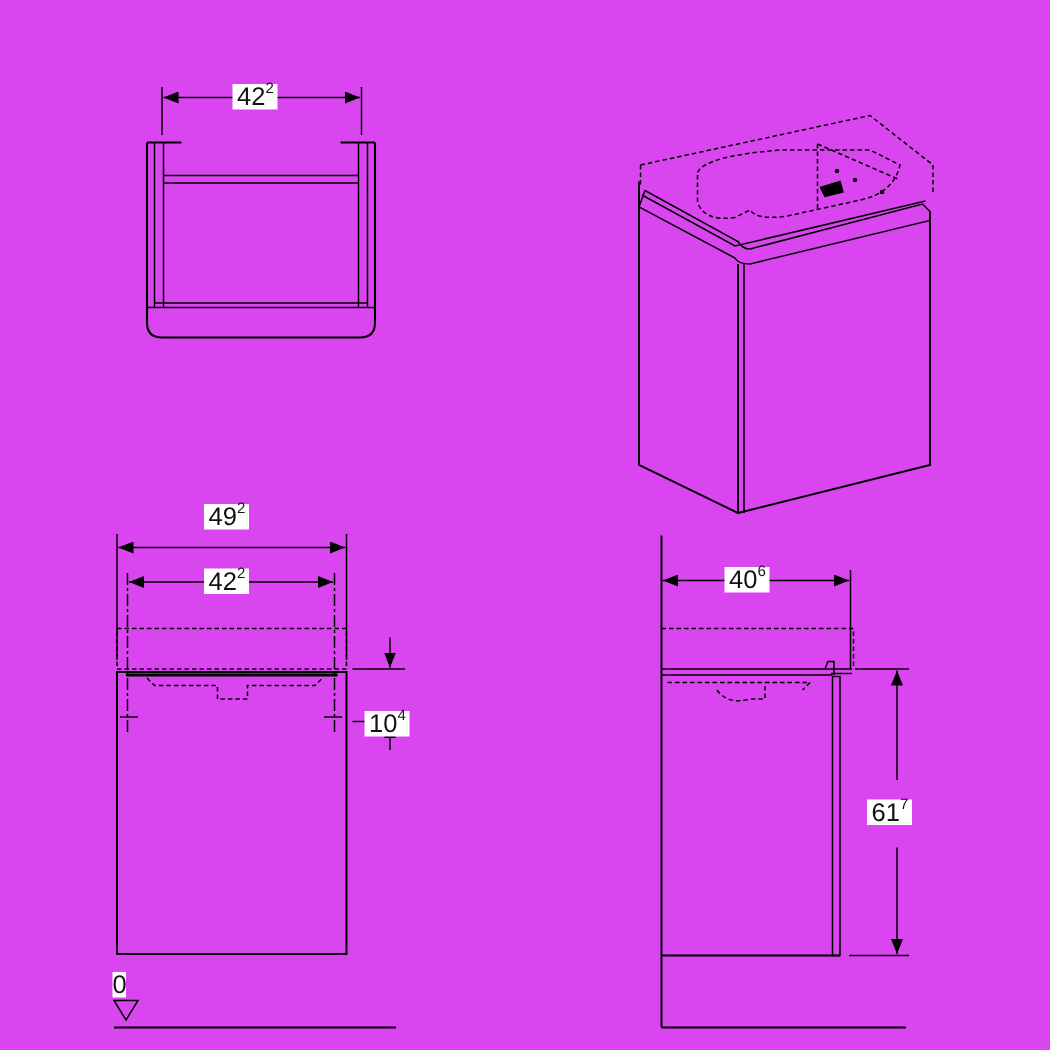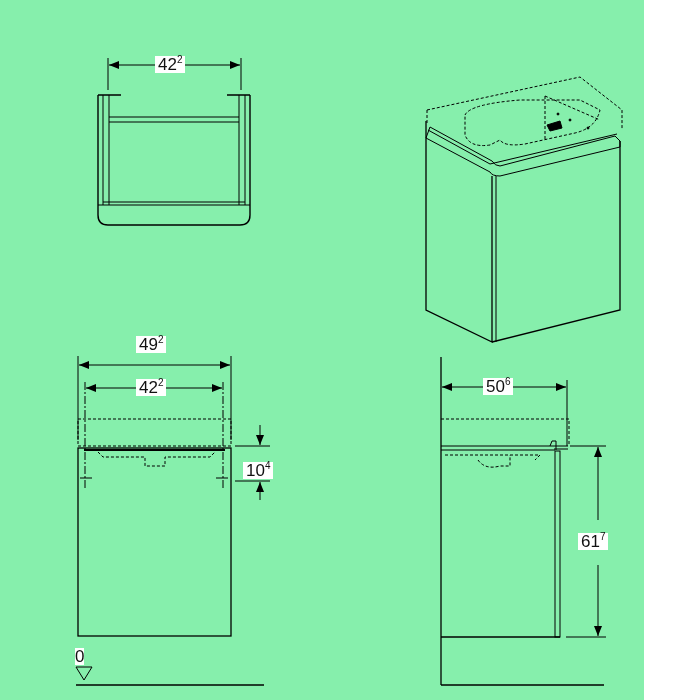--- a/index.html
+++ b/index.html
@@ -1,16 +1,16 @@
 <!DOCTYPE html>
 <html><head>
 <meta charset="utf-8">
 <style>
   html,body{margin:0;padding:0;background:#fff;}
-  #canvas{position:relative;width:644px;height:700px;background:#86efac;overflow:hidden;}
+  #canvas{position:relative;width:700px;height:700px;background:#d946ef;overflow:hidden;}
   svg{position:absolute;left:0;top:0;}
   .lbl{position:absolute;font-family:"Liberation Sans",sans-serif;font-size:17px;color:#111;background:#fff;padding:0 3px;line-height:1;}
   .lbl sup{font-size:10px;vertical-align:top;position:relative;top:-1px;}
 </style>
 </head>
 <body>
 
 <div id="canvas">
 <svg width="700" height="700" viewBox="0 0 700 700">
   <defs>
@@ -102,28 +102,28 @@
 </div>
 
 <div class="lbl" style="left:136px;top:336px;">
   <span>49</span><sup>2</sup>
 </div>
 
 <div class="lbl" style="left:136px;top:379px;">
   <span>42</span><sup>2</sup>
 </div>
 
-<div class="lbl" style="left:243px;top:462px;text-align:right;">
+<div class="lbl" style="left:243px;top:474px;text-align:right;">
   <span>10</span><sup>4</sup>
 </div>
 
 <div class="lbl" style="left:75px;top:648px;padding:0;">
   <span>0</span>
 </div>
 
 <div class="lbl" style="left:483px;top:378px;">
-  <span>50</span><sup>6</sup>
+  <span>40</span><sup>6</sup>
 </div>
 
 <div class="lbl" style="left:578px;top:533px;">
   <span>61</span><sup>7</sup>
 </div>
 </div>
 
 </body></html>

